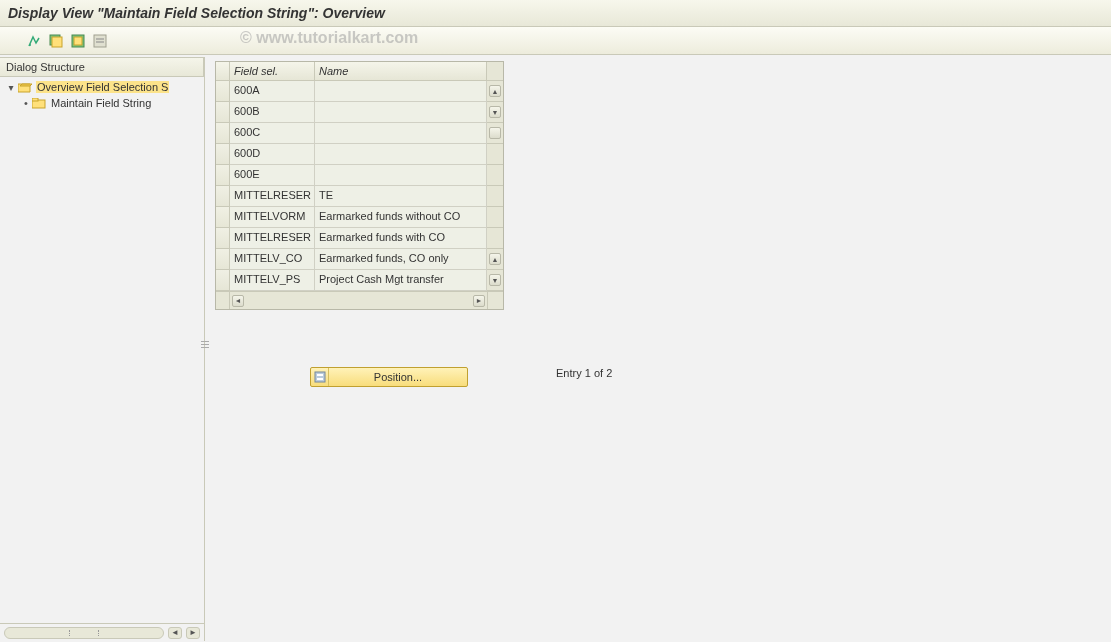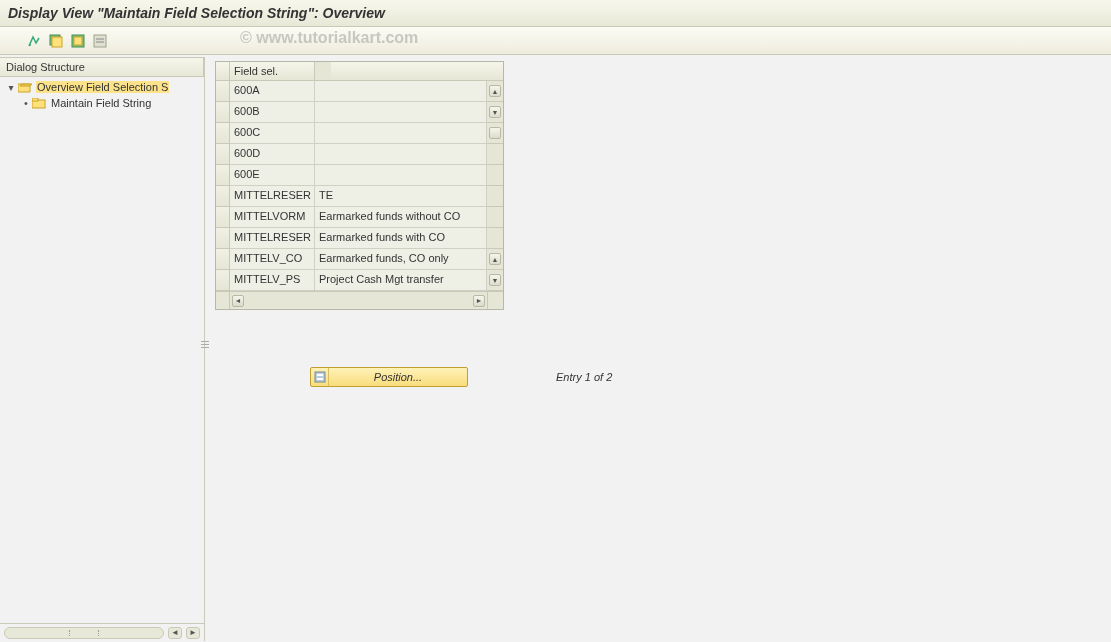--- a/index.html
+++ b/index.html
@@ -169,20 +169,21 @@
       display: flex;
       background: linear-gradient(#f5f5ea, #e6e6d6);
       border-bottom: 1px solid #c9c9b8;
     }
     .th-cell {
       padding: 3px 4px;
       font-size: 11px;
       color: #333;
       border-right: 1px solid #c9c9b8;
       background: linear-gradient(#f5f5ea, #e6e6d6);
+      font-style: italic;
     }
     .th-sel { width: 14px; border-right: 1px solid #c9c9b8; }
     .th-field { width: 85px; }
     .th-name { width: 172px; }
     .th-scroll { width: 16px; border-right: none; background: #e6e6d6; }
     .table-body {
       position: relative;
       border-radius: 13px;
     }
     .tr-row {
@@ -252,22 +253,21 @@
       display: flex;
       align-items: center;
       justify-content: space-between;
       padding: 2px;
     }
     .position-bar {
       position: absolute;
       top: 310px;
       left: 105px;
       display: flex;
-      align-items: center;
-      font-style: italic;
+      align-items: flex-start;
     }
     .position-btn {
       display: flex;
       align-items: center;
       background: linear-gradient(#fff2b8, #f8dd7c);
       border: 1px solid #c0a030;
       border-radius: 2px;
       height: 20px;
       width: 158px;
       cursor: pointer;
@@ -382,20 +382,21 @@
     <div class="split-handle">
       <div></div>
         <div></div>
         <div></div>
     </div>
     
     <div class="table-frame">
       <div class="table-head">
         <div class="th-cell th-sel"></div>
         <div class="th-cell th-field">Field sel.</div>
+        <div class="th-cell th-name">Name</div>
         <div class="th-cell th-scroll"></div>
       </div>
       <div class="table-body" id="table-body">
 
       <div class="tr-row">
             <div class="td-sel"></div>
             <div class="td-input td-field">600A</div>
             <div class="td-input td-name"></div>
             <div class="td-scroll">
               <span class="scroll-btn">▲</span>

